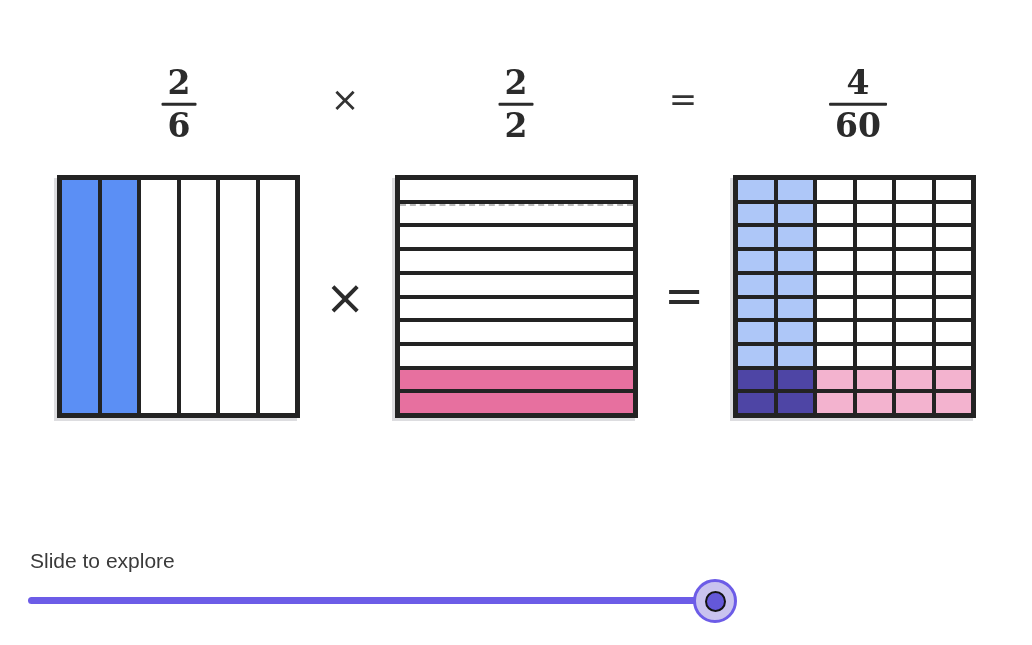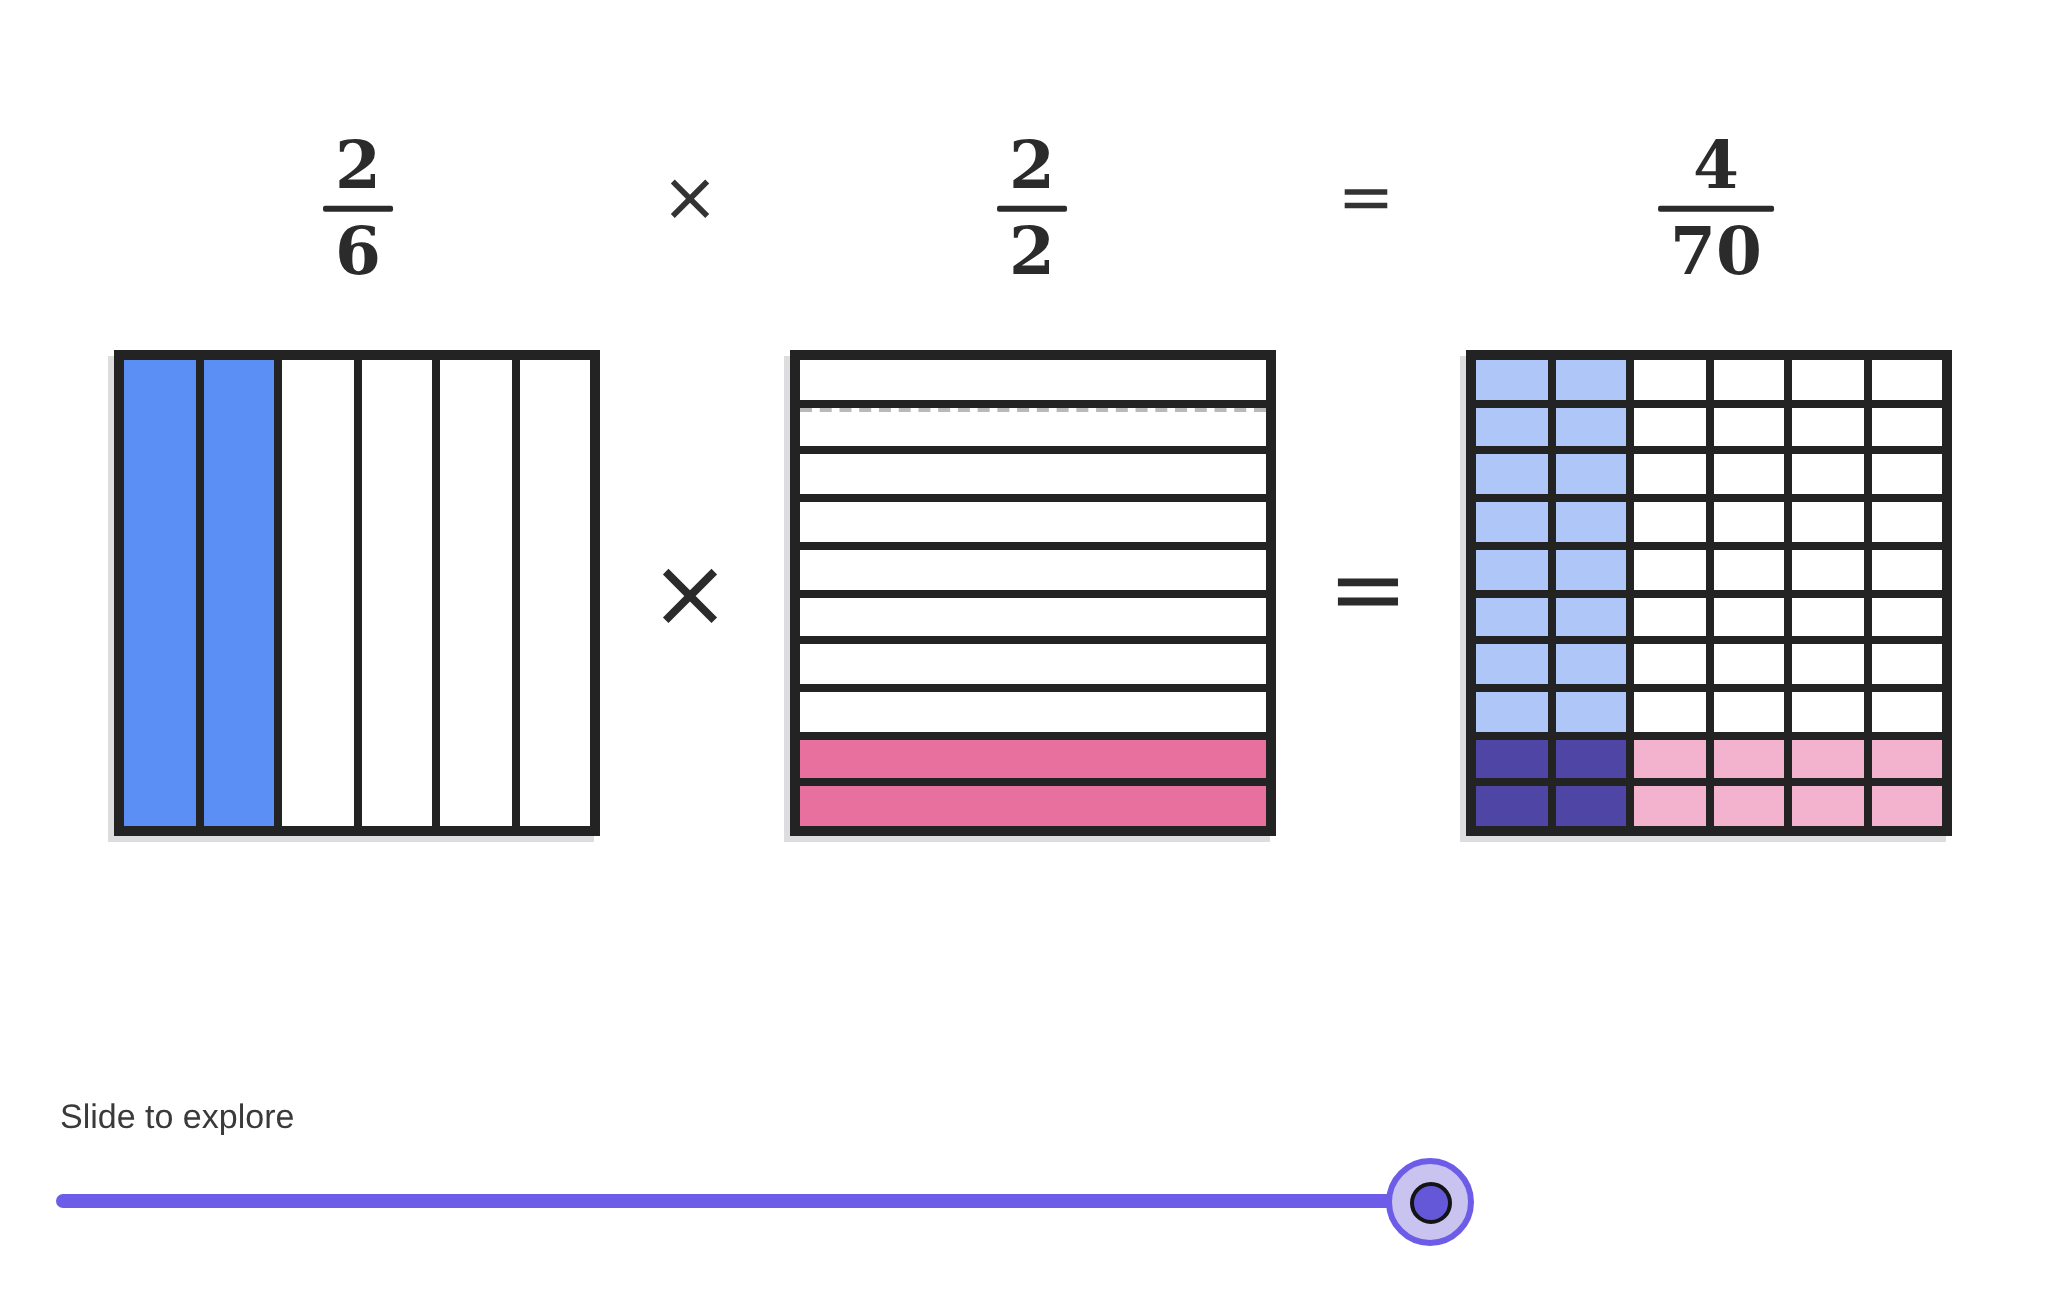--- a/index.html
+++ b/index.html
@@ -21,21 +21,21 @@
   .op.mid{font-size:48px;color:#2b2b2b;}
   
   .grid{
     position:absolute;width:243px;height:243px;box-sizing:border-box;
     border:5px solid #232323;background:#232323;display:grid;gap:4px;
     box-shadow:-3px 3px 0 rgba(120,120,130,0.25);
   }
   .cell{background:#fff;}
   
   .slider-label{
-    position:absolute;left:30px;top:549px;font-size:17px;color:#3a3a3a;
+    position:absolute;left:30px;top:549px;font-size:21px;color:#3a3a3a;
   }
   .track{
     position:absolute;left:28px;top:597px;width:688px;height:7px;
     border-radius:4px;background:#6C5CE7;
   }
   .handle{
     position:absolute;left:693px;top:579px;width:38px;height:38px;
     border-radius:50%;background:#C9C3EF;border:3px solid #6C5CE7;
     box-sizing:content-box;display:flex;align-items:center;justify-content:center;
     cursor:pointer;
@@ -68,21 +68,21 @@
     <div>2</div>
     <div class="bar"></div>
     <div>2</div>
   </div>
 
   <div class="op" style="left:683px;top:99px">=</div>
 
   <div class="frac" style="left:858px;top:104px">
     <div>4</div>
     <div class="bar"></div>
-    <div>70</div>
+    <div>60</div>
   </div>
 
   <div id="grid-left" class="grid" style="left: 57px; top: 175px; grid-template-columns: repeat(6, 1fr); grid-template-rows: repeat(1, 1fr); background: rgb(35, 35, 35); border-color: rgb(35, 35, 35);">
       <div class="cell" style="background: rgb(91, 143, 245);"></div>
       <div class="cell" style="background: rgb(91, 143, 245);"></div>
       <div class="cell" style="background: rgb(255, 255, 255);"></div>
       <div class="cell" style="background: rgb(255, 255, 255);"></div>
       <div class="cell" style="background: rgb(255, 255, 255);"></div>
       <div class="cell" style="background: rgb(255, 255, 255);"></div>
     </div>

